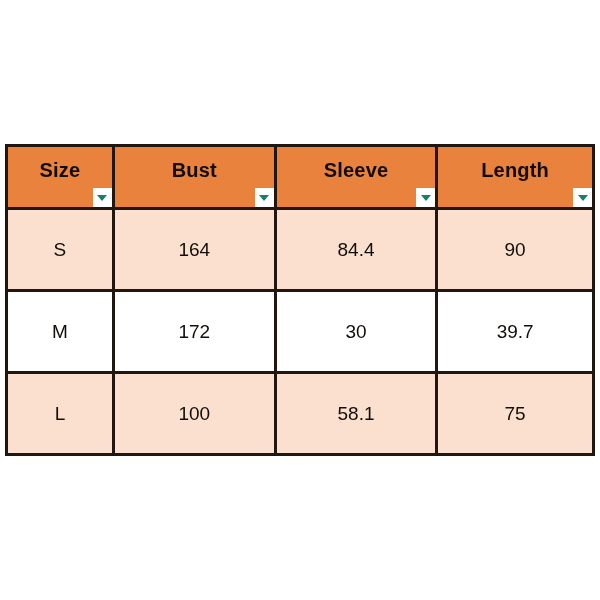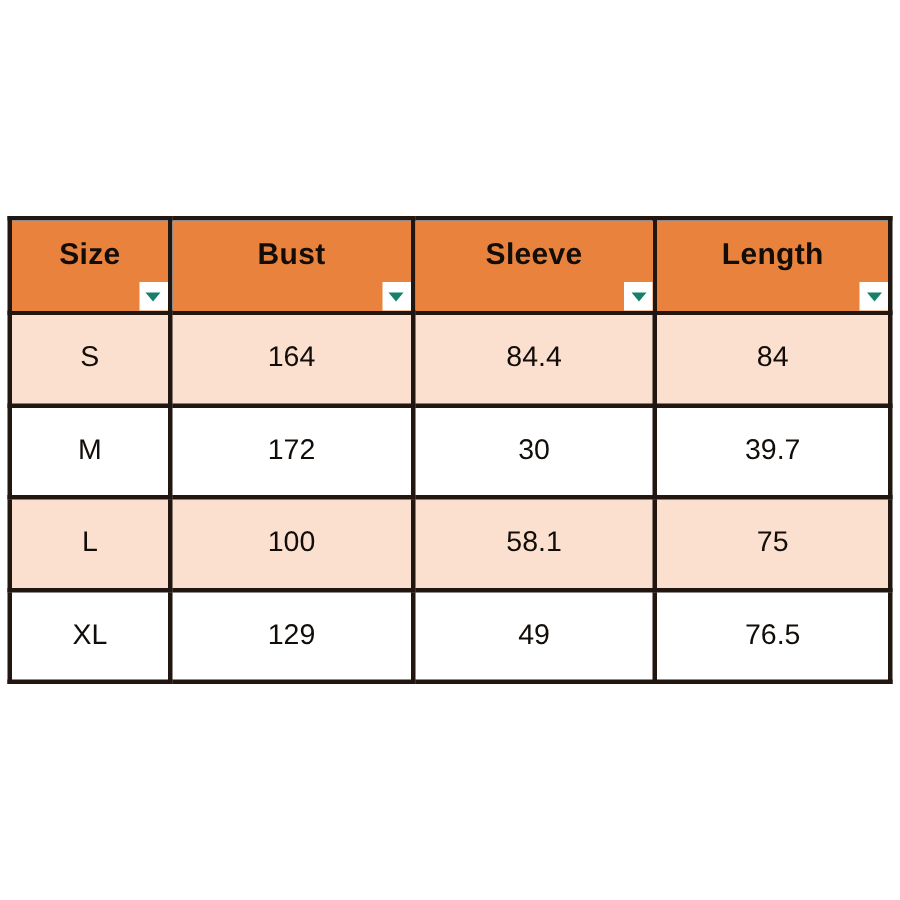--- a/index.html
+++ b/index.html
@@ -139,40 +139,34 @@
         </th>
 
       </tr>
     </thead>
     <tbody>
 
       <tr class="data-row row-tint">
         <td>S</td>
         <td>164</td>
         <td>84.4</td>
-        <td>84</td>
+        <td>90</td>
       </tr>
 
       <tr class="data-row row-plain">
         <td>M</td>
         <td>172</td>
         <td>30</td>
         <td>39.7</td>
       </tr>
 
       <tr class="data-row row-tint">
         <td>L</td>
         <td>100</td>
         <td>58.1</td>
         <td>75</td>
       </tr>
 
-      <tr class="data-row row-plain">
-        <td>XL</td>
-        <td>129</td>
-        <td>49</td>
-        <td>76.5</td>
-      </tr>
 
 
     </tbody>
   </table>
 </div>
 
 </body></html>

